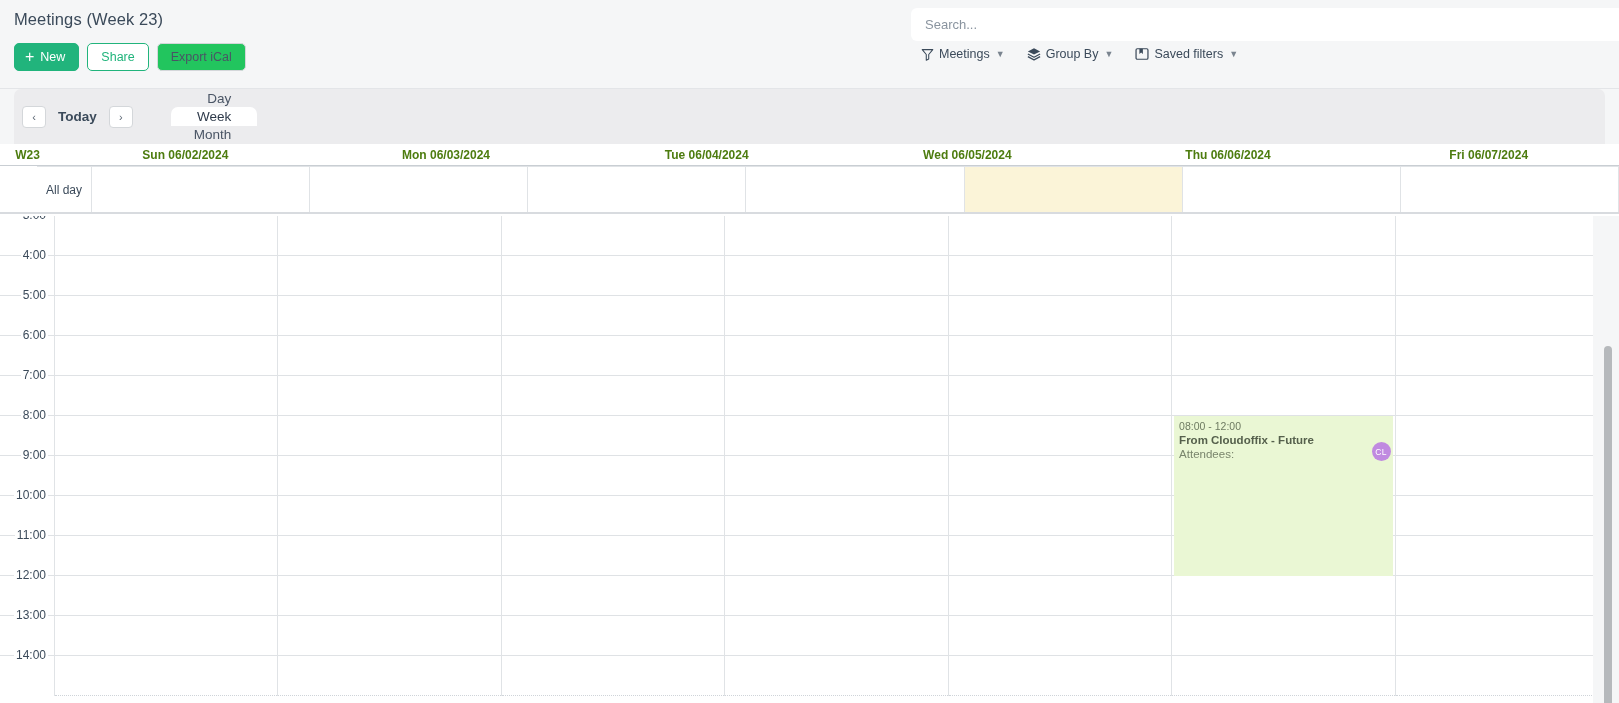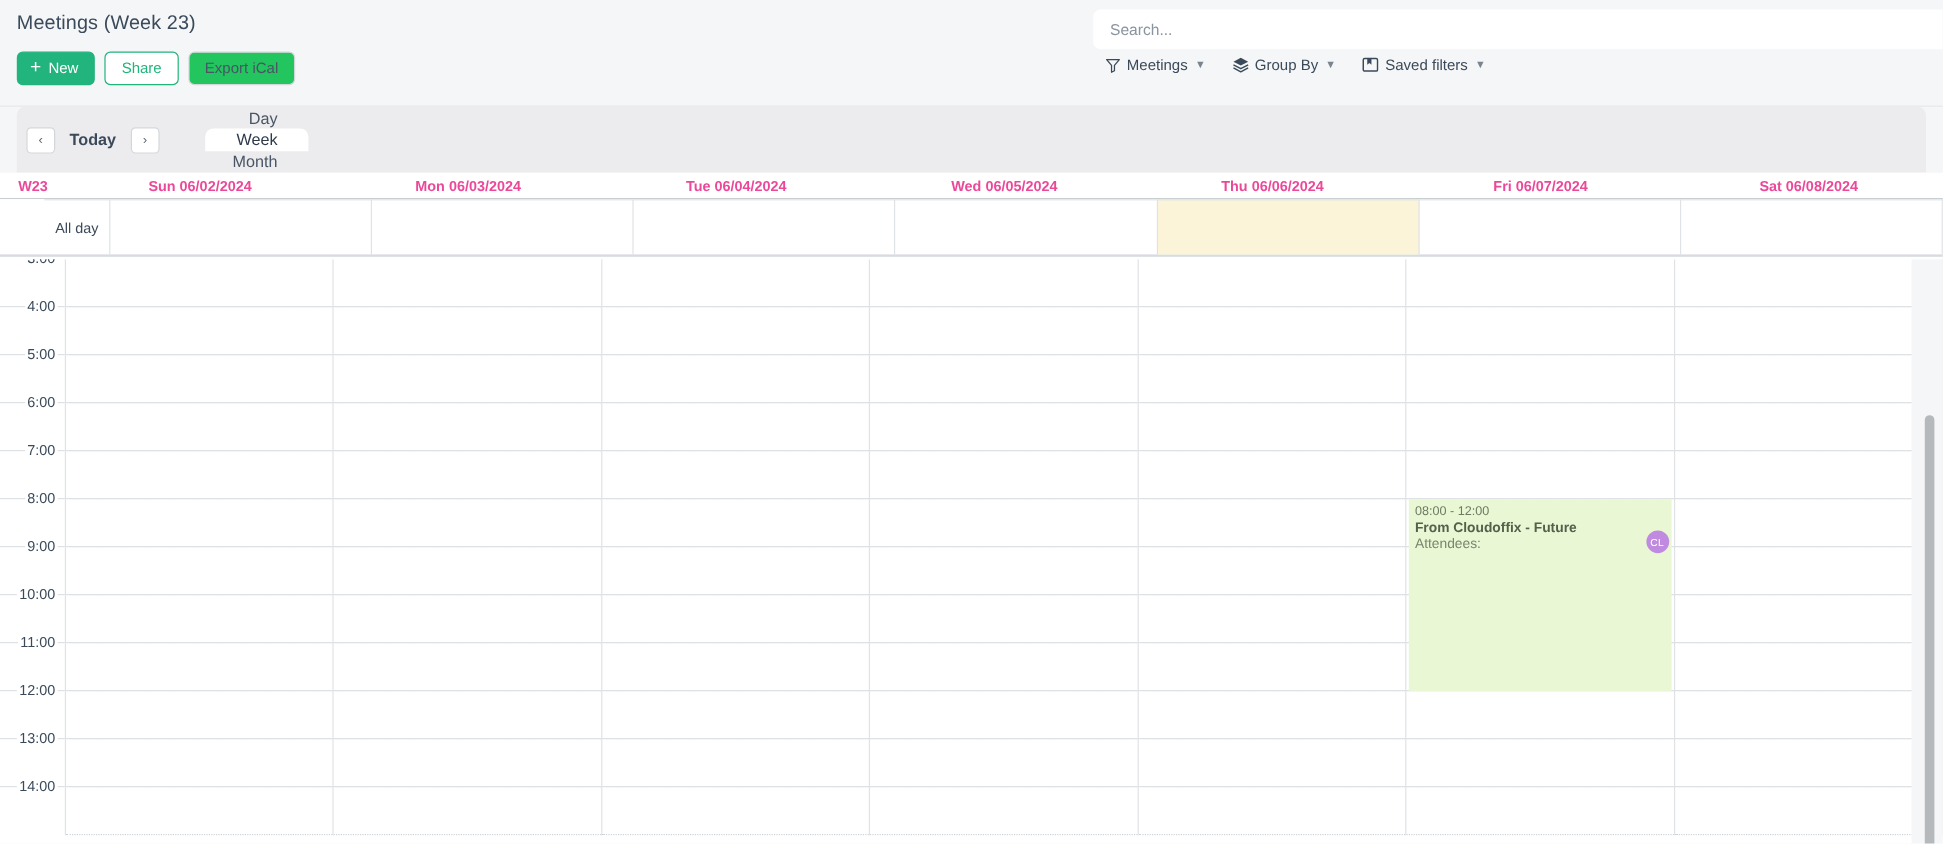--- a/index.html
+++ b/index.html
@@ -133,21 +133,21 @@
     background: #fff;
   }
   .cal-head {
     display: flex;
     height: 22px;
     background: #fff;
     border-bottom: 1px solid #c9ced3;
   }
   .cal-head .gutter,
   .cal-head .dayhead {
-    font-size: 12px; font-weight: bold; color: #ec4899;
+    font-size: 12px; font-weight: bold; color: #4d7c0f;
     display: flex; align-items: center; justify-content: center;
   }
   .gutter { width: 55px; flex: none; }
 
   .allday-row {
     display: flex;
     height: 48px;
     border-bottom: 2px solid #d8dbdf;
     background: #fff;
   }
@@ -345,21 +345,20 @@
 
   <div class="cal-head">
     <div class="gutter">W23</div>
     <div id="dayheads" style="display:flex;flex:1;">
         <div class="dayhead">Sun 06/02/2024</div>
         <div class="dayhead">Mon 06/03/2024</div>
         <div class="dayhead">Tue 06/04/2024</div>
         <div class="dayhead">Wed 06/05/2024</div>
         <div class="dayhead">Thu 06/06/2024</div>
         <div class="dayhead">Fri 06/07/2024</div>
-        <div class="dayhead">Sat 06/08/2024</div>
       </div>
   </div>
 
   <div class="allday-row">
     <div class="allday-label">All day</div>
     <div id="alldaycells" style="display:flex;flex:1;">
         <div class="allday-cell"></div>
         <div class="allday-cell"></div>
         <div class="allday-cell"></div>
         <div class="allday-cell"></div>

